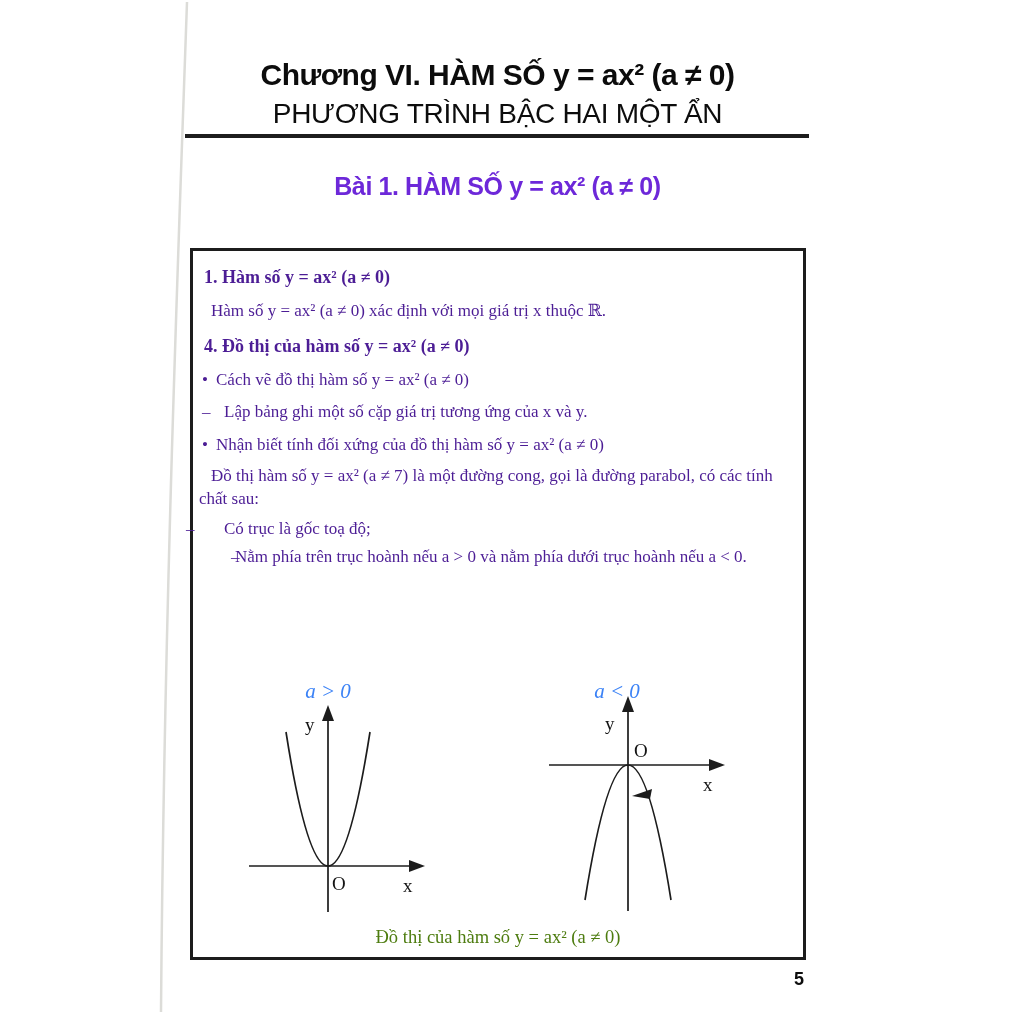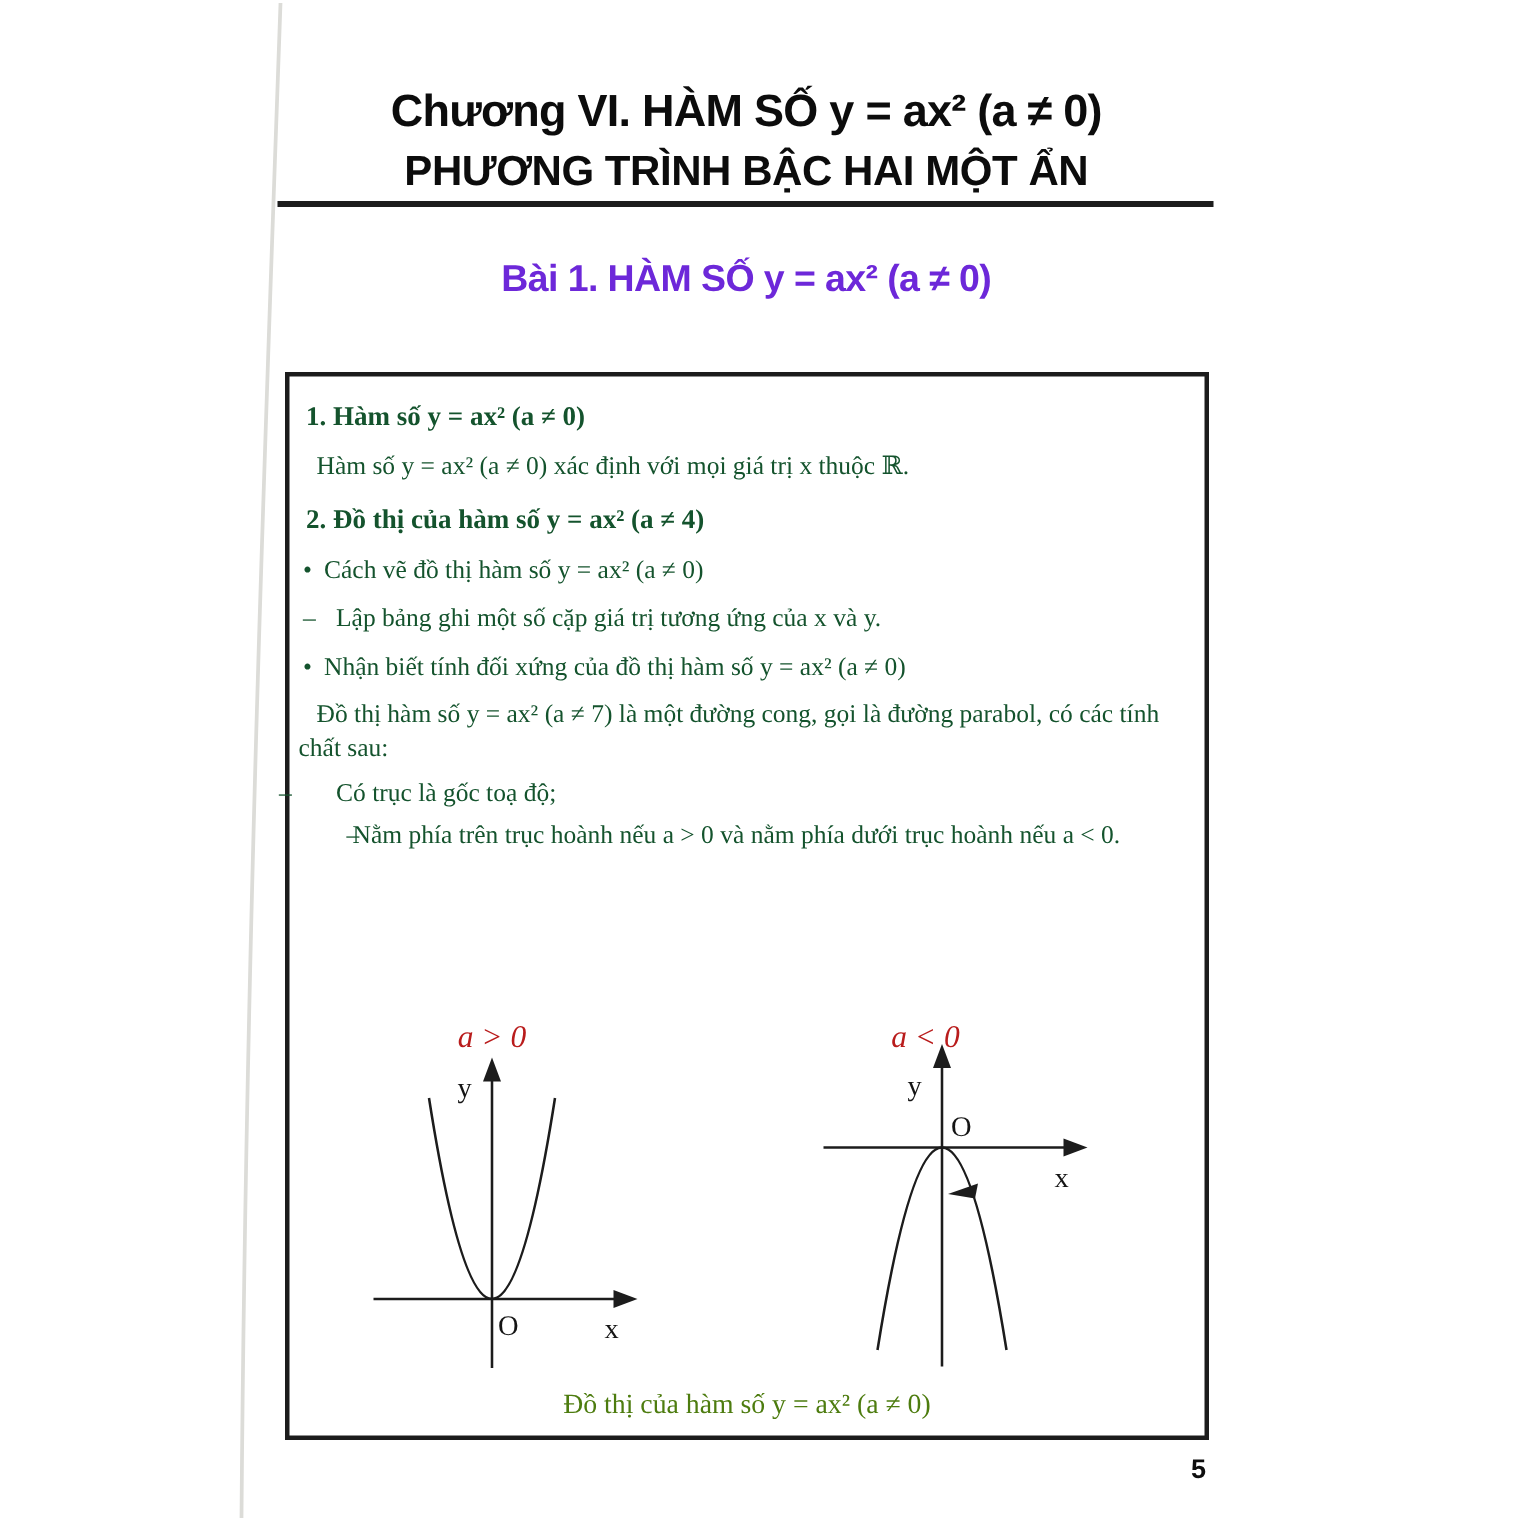--- a/index.html
+++ b/index.html
@@ -10,57 +10,57 @@
   .edge-svg { position:absolute; left:0; top:0; width:1024px; height:1024px; pointer-events:none; }
 
   
   .chapter-l1 {
     position:absolute; left:185px; top:58px; width:625px; text-align:center;
     font-family:"Liberation Sans","DejaVu Sans",sans-serif; font-weight:bold;
     font-size:30px; letter-spacing:-0.5px; color:#0c0c0c;
   }
   .chapter-l2 {
     position:absolute; left:185px; top:98px; width:625px; text-align:center;
-    font-family:"Liberation Sans","DejaVu Sans",sans-serif; font-weight:bold;
+    font-family:"Liberation Sans","DejaVu Sans",sans-serif; font-weight:normal;
     font-size:28px; letter-spacing:-0.3px; color:#0c0c0c;
   }
   .title-rule { position:absolute; left:185px; top:134px; width:624px; height:4px; background:#1d1d1d; }
   .lesson-title {
     position:absolute; left:185px; top:172px; width:625px; text-align:center;
     font-family:"Liberation Sans","DejaVu Sans",sans-serif; font-weight:bold;
     font-size:25px; letter-spacing:-0.4px; color:#6d28d9;
   }
 
   
   .theory-box {
     position:absolute; left:190px; top:248px; width:610px; height:706px;
     border:3px solid #1c1c1c; background:#ffffff;
   }
-  .box-text { padding:9px 12px 0 6px; font-size:17px; line-height:23px; color:#14532d; }
+  .box-text { padding:9px 12px 0 6px; font-size:17px; line-height:23px; color:#4c1d95; }
   .box-text p { margin:0; }
   .bh { font-weight:bold; font-size:18px; }
   .h1a { margin-left:5px !important; margin-top:6px !important; }
   .s1body { margin-left:12px !important; margin-top:10px !important; }
   .h2a { margin-left:5px !important; margin-top:13px !important; }
   .bullet { margin-left:3px !important; margin-top:10px !important; }
   .bullet .mk { display:inline-block; width:14px; }
   .dash { margin-left:3px !important; padding-left:22px; text-indent:-22px; margin-top:9px !important; }
   .dash .mk { display:inline-block; width:22px; text-indent:0; }
   .para { margin-top:8px !important; text-indent:12px; }
   .prop { margin-left:6px !important; padding-left:19px; text-indent:-19px; }
   .prop .mk { display:inline-block; width:19px; }
   .p1 { margin-top:7px !important; }
   .p2 { margin-top:4px !important; }
   .prop3 { margin-left:2px !important; margin-top:5px !important; text-indent:15px; }
   .prop3 .mk { display:inline-block; width:19px; }
 
   
   .cond {
     position:absolute; width:160px; text-align:center; font-style:italic;
-    font-size:21px; color:#b91c1c;
+    font-size:21px; color:#3b82f6;
   }
   .cond-left  { left:55px;  top:428px; }
   .cond-right { left:344px; top:428px; }
   .graph { position:absolute; }
   .graph-left  { left:40px;  top:449px; }
   .graph-right { left:340px; top:442px; }
   .graph line, .graph path { stroke:#1c1c1c; stroke-width:1.7; fill:none; }
   .graph polygon { fill:#1c1c1c; stroke:none; }
   .graph text { font-family:"Liberation Serif","DejaVu Serif",serif; font-size:19px; fill:#141414; }
 
@@ -86,21 +86,21 @@
 
   <div class="chapter-l1">Chương VI. HÀM SỐ y = ax² (a ≠ 0)</div>
   <div class="chapter-l2">PHƯƠNG TRÌNH BẬC HAI MỘT ẨN</div>
   <div class="title-rule"></div>
   <div class="lesson-title">Bài 1. HÀM SỐ y = ax² (a ≠ 0)</div>
 
   <div class="theory-box">
     <div class="box-text">
       <p class="bh h1a">1. Hàm số y = ax² (a ≠ 0)</p>
       <p class="s1body">Hàm số y = ax² (a ≠ 0) xác định với mọi giá trị x thuộc ℝ.</p>
-      <p class="bh h2a">2. Đồ thị của hàm số y = ax² (a ≠ 4)</p>
+      <p class="bh h2a">4. Đồ thị của hàm số y = ax² (a ≠ 0)</p>
 
       <p class="bullet"><span class="mk">•</span><span>Cách vẽ đồ thị hàm số y = ax² (a ≠ 0)</span></p>
 
       <p class="dash"><span class="mk">–</span><span>Lập bảng ghi một số cặp giá trị tương ứng của x và y.</span></p>
 
 
       <p class="bullet"><span class="mk">•</span><span>Nhận biết tính đối xứng của đồ thị hàm số y = ax² (a ≠ 0)</span></p>
 
       <p class="para">Đồ thị hàm số y = ax² (a ≠ 7) là một đường cong, gọi là đường parabol, có các tính chất sau:</p>
 

